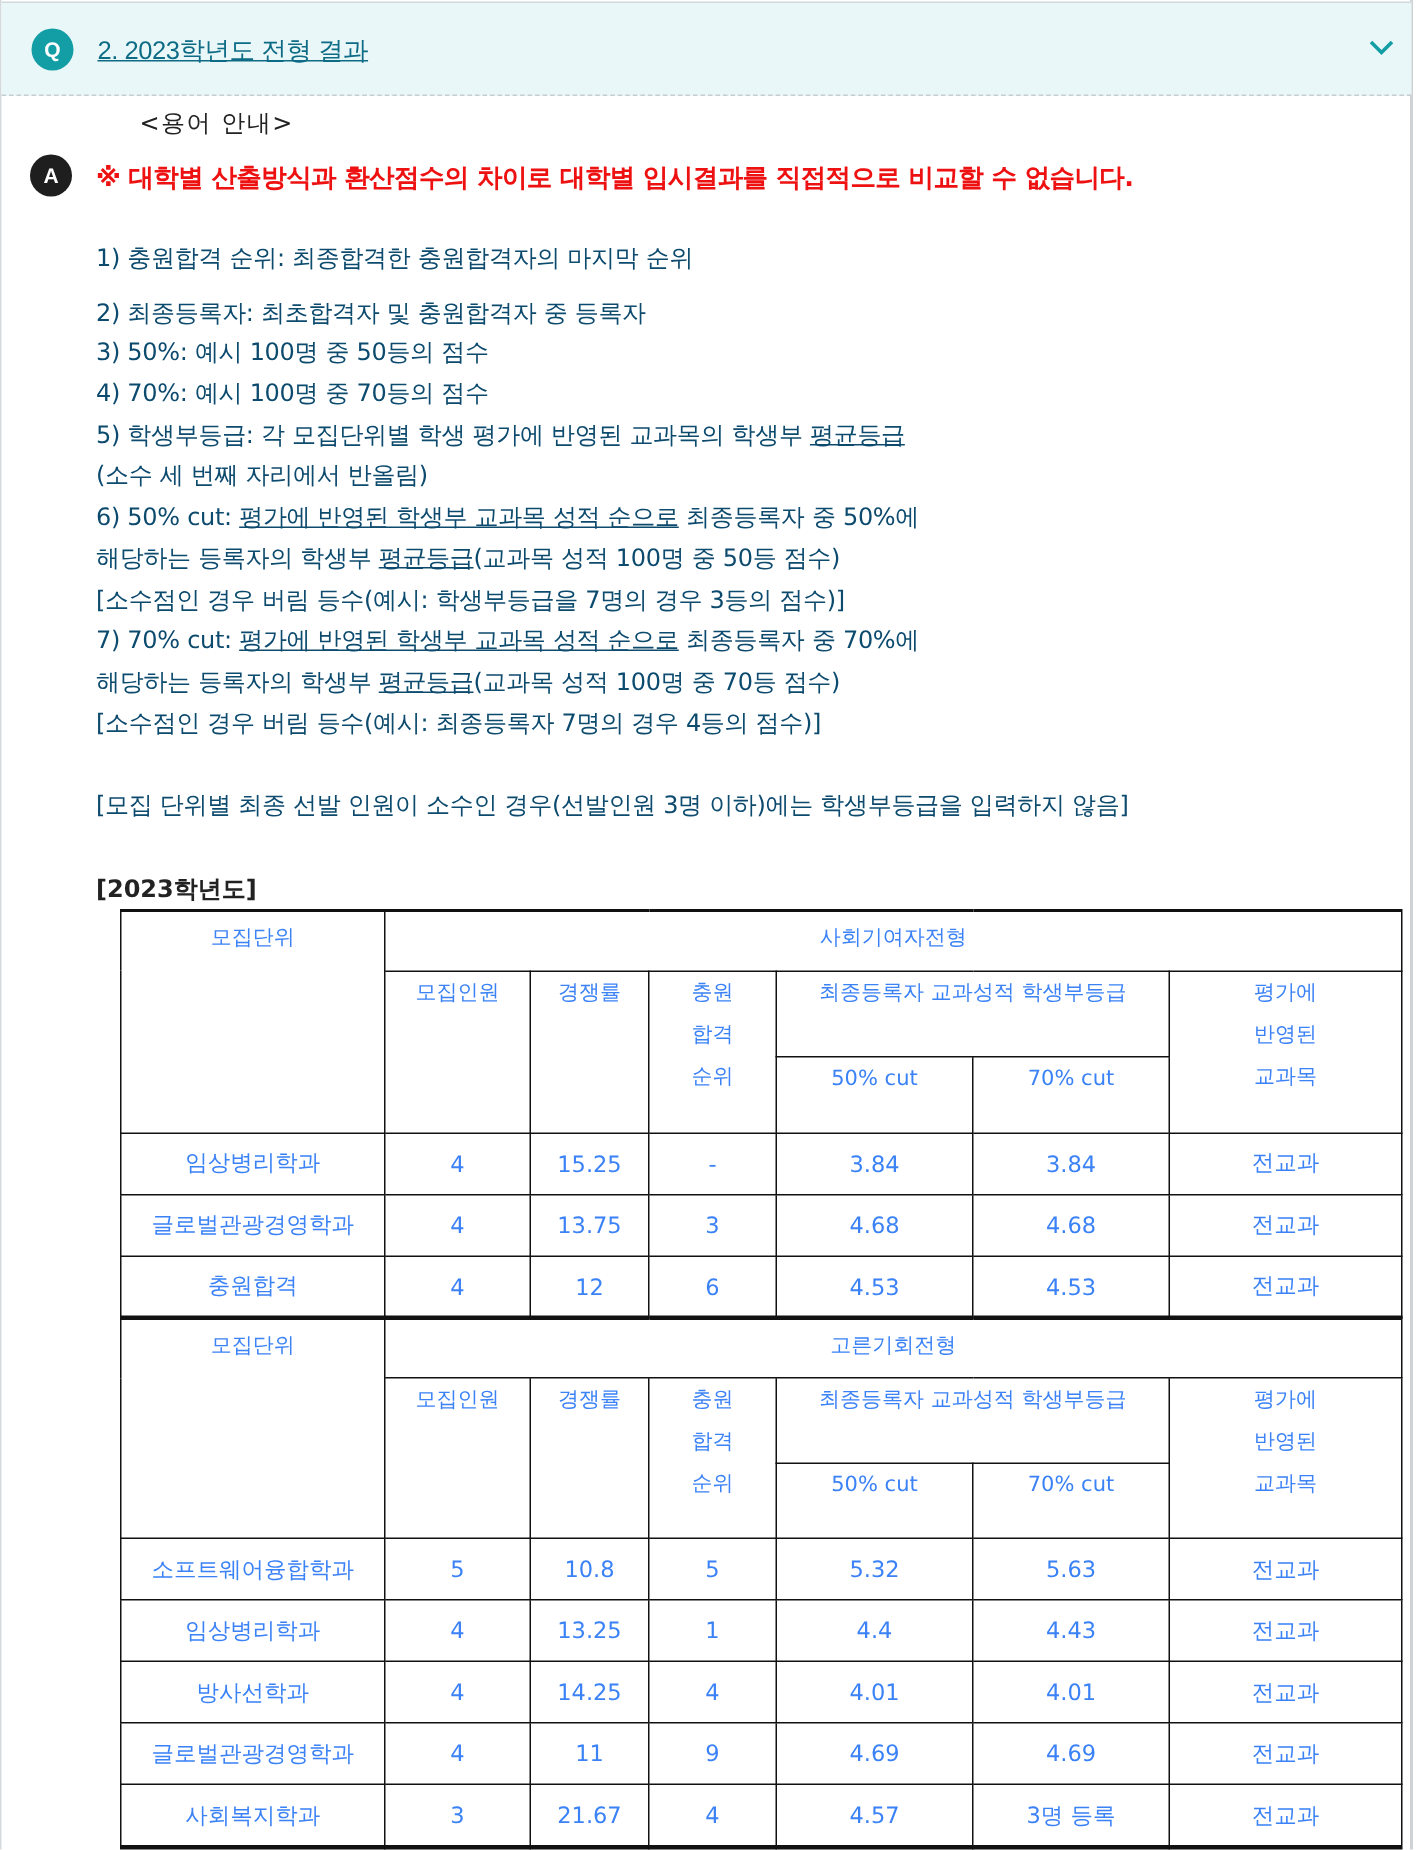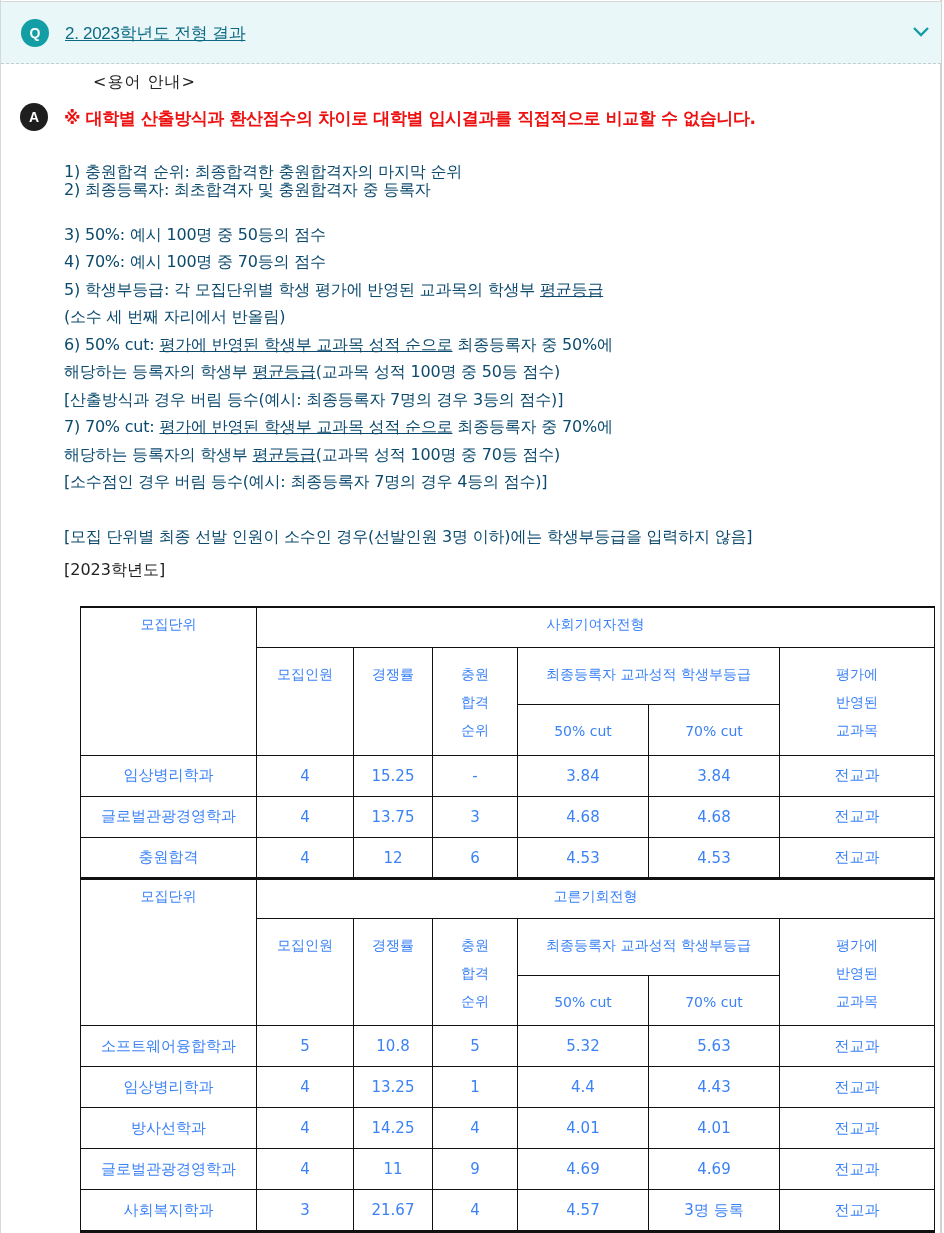--- a/index.html
+++ b/index.html
@@ -38,27 +38,27 @@
     display: flex; align-items: center; justify-content: center;
     font-family: "Liberation Sans", sans-serif;
   }
   .guide-title { position: absolute; left: 64px; top: 72px; font-size: 16px; letter-spacing: 1px; margin-left: 29px; }
   .warn {
     position: absolute; left: 64px; top: 107px; font-size: 17px; font-weight: bold; color: #ee1111;
     letter-spacing: -0.4px;
   }
   .line { position: absolute; left: 64px; font-size: 16px; color: #0c4a6e; white-space: nowrap; letter-spacing: -0.2px; }
   .line u { text-decoration: underline; margin-top: 16px; }
-  .year-title { position: absolute; left: 64px; top: 560px; font-size: 16px; font-weight: normal; }
+  .year-title { position: absolute; left: 64px; top: 583px; font-size: 16px; font-weight: bold; }
   table.res {
     position: absolute; left: 64px; border-collapse: collapse; width: 854px; table-layout: fixed;
     font-size: 15px; color: #3b82f6; margin-left: 16px;
   }
   table.res td { border: 1px solid #111; text-align: center; padding: 0; }
-  table.res td.hd { vertical-align: top; padding-top: 12px; font-size: 14px; line-height: 28px; }
+  table.res td.hd { vertical-align: top; padding-top: 0; font-size: 14px; line-height: 28px; }
   table.res td.hdmid { vertical-align: top; padding-top: 8px; font-size: 14px; }
   table.res tr.data td { height: 40px; font-size: 15px; }
   .t1 { top: 606px; border-top: 2px solid #111; }
   .t2 { top: 877px; border-top: 3px solid #111; }
   .t2 { border-bottom: 3px solid #111; }
 </style>
 </head>
 <body>
 
 <div class="frame"></div>
@@ -69,28 +69,28 @@
   <svg class="chevron" viewBox="0 0 18 12">
     <polyline points="2,2 9,9 16,2" fill="none" stroke="#139ea6" stroke-width="2.4"></polyline>
   </svg>
 </div>
 
 <div class="a-badge">A</div>
 <div class="guide-title">&lt;용어 안내&gt;</div>
 <div class="warn">※ 대학별 산출방식과 환산점수의 차이로 대학별 입시결과를 직접적으로 비교할 수 없습니다.</div>
 
 <div class="line" style="top:162px">1) 충원합격 순위: 최종합격한 충원합격자의 마지막 순위</div>
-<div class="line" style="top:180px">2) 최종등록자: 최초합격자 및 충원합격자 중 등록자</div>
+<div class="line" style="top:199px">2) 최종등록자: 최초합격자 및 충원합격자 중 등록자</div>
 <div class="line" style="top:225px">3) 50%: 예시 100명 중 50등의 점수</div>
 <div class="line" style="top:252px">4) 70%: 예시 100명 중 70등의 점수</div>
 <div class="line" style="top:280px"><span>5) 학생부등급: 각 모집단위별 학생 평가에 반영된 교과목의 학생부 </span><u>평균등급</u></div>
 <div class="line" style="top:307px">(소수 세 번째 자리에서 반올림)</div>
 <div class="line" style="top:335px"><span>6) 50% cut: </span><u>평가에 반영된 학생부 교과목 성적 순으로</u><span> 최종등록자 중 50%에</span></div>
 <div class="line" style="top:362px"><span>해당하는 등록자의 학생부 </span><u>평균등급</u><span>(교과목 성적 100명 중 50등 점수)</span></div>
-<div class="line" style="top:390px">[산출방식과 경우 버림 등수(예시: 최종등록자 7명의 경우 3등의 점수)]</div>
+<div class="line" style="top:390px">[소수점인 경우 버림 등수(예시: 학생부등급을 7명의 경우 3등의 점수)]</div>
 <div class="line" style="top:417px"><span>7) 70% cut: </span><u>평가에 반영된 학생부 교과목 성적 순으로</u><span> 최종등록자 중 70%에</span></div>
 <div class="line" style="top:445px"><span>해당하는 등록자의 학생부 </span><u>평균등급</u><span>(교과목 성적 100명 중 70등 점수)</span></div>
 <div class="line" style="top:472px">[소수점인 경우 버림 등수(예시: 최종등록자 7명의 경우 4등의 점수)]</div>
 <div class="line" style="top:527px">[모집 단위별 최종 선발 인원이 소수인 경우(선발인원 3명 이하)에는 학생부등급을 입력하지 않음]</div>
 
 <div class="year-title">[2023학년도]</div>
 
 <table class="res t1">
   <colgroup>
     <col style="width:176px">

